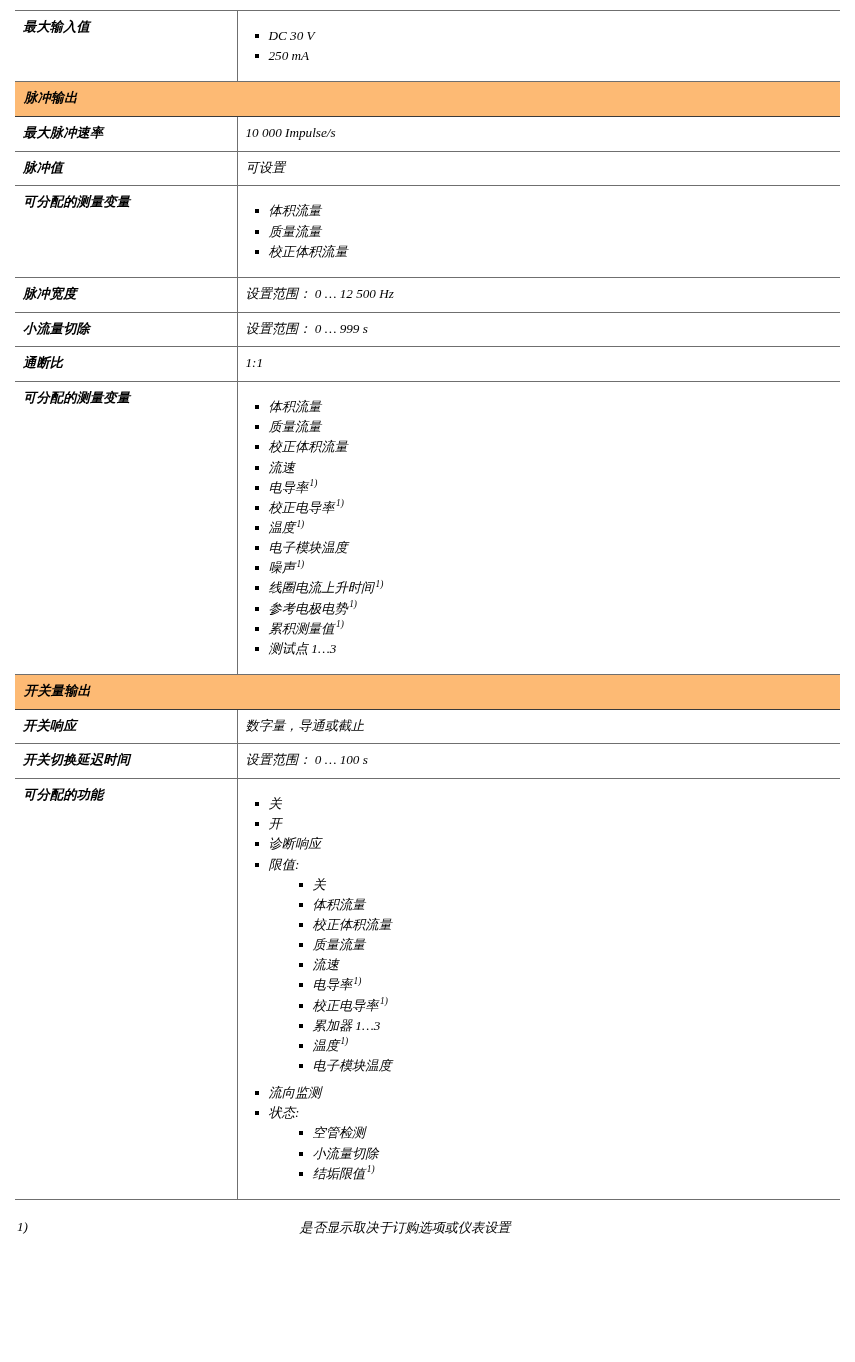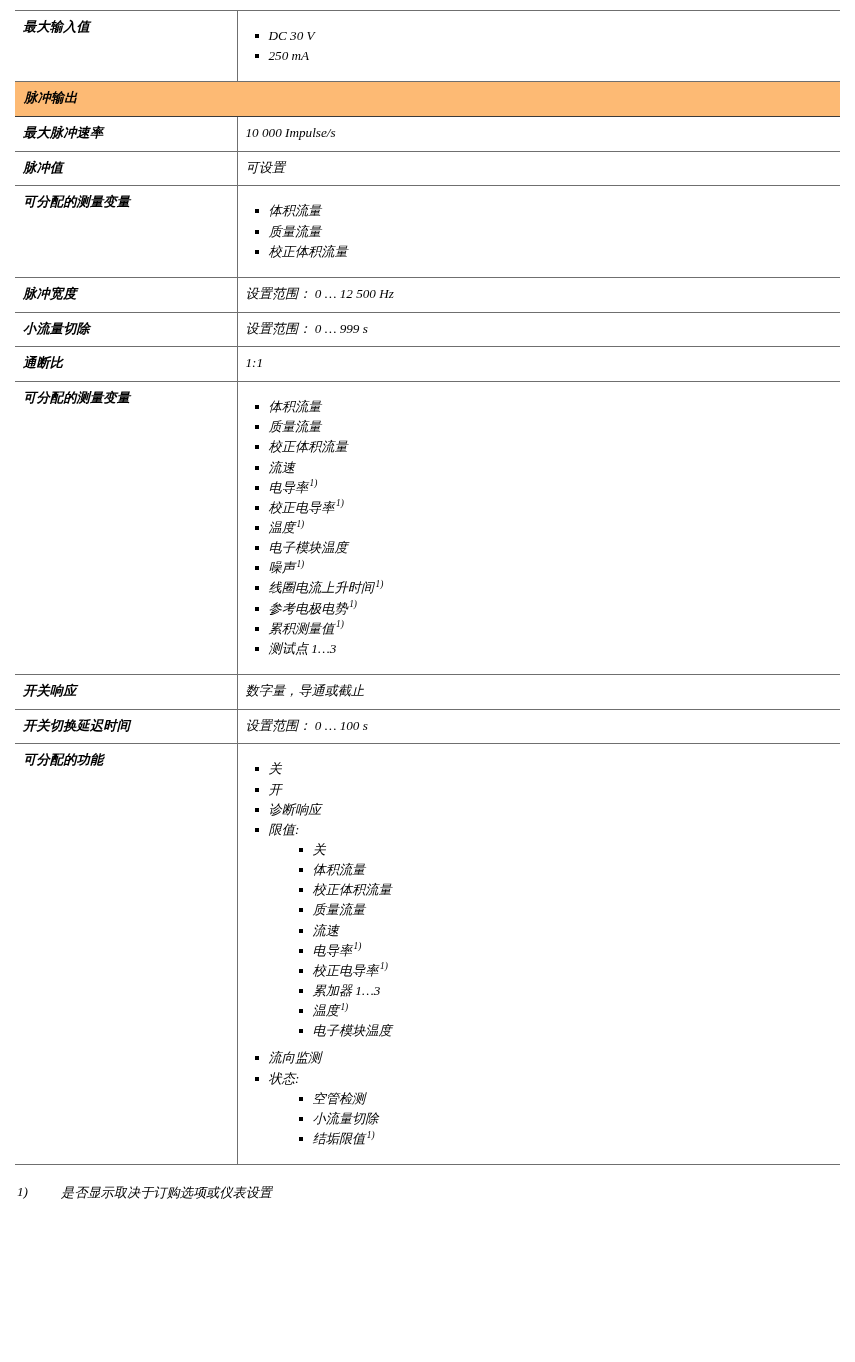--- a/index.html
+++ b/index.html
@@ -110,20 +110,21 @@
     align-items: flex-start;
   }
   .footnote .fn-marker {
     width: 46px;
     flex: 0 0 46px;
     padding-left: 2px;
     box-sizing: border-box;
   }
   .footnote .fn-text {
     flex: 1 1 auto;
+    text-align: center;
   }
 </style>
 </head>
 <body>
 
 <div class="page">
 
   <table class="spec">
     <colgroup>
       <col class="c-label">
@@ -184,20 +185,23 @@
               <li>校正电导率<sup class="fn">1)</sup></li>
               <li>温度<sup class="fn">1)</sup></li>
               <li>电子模块温度</li>
               <li>噪声<sup class="fn">1)</sup></li>
               <li>线圈电流上升时间<sup class="fn">1)</sup></li>
               <li>参考电极电势<sup class="fn">1)</sup></li>
               <li>累积测量值<sup class="fn">1)</sup></li>
               <li>测试点 1…3</li>
             </ul>
           </td>
+        </tr>
+        <tr class="section">
+          <td colspan="2">开关量输出</td>
         </tr>
         <tr>
           <td class="label">开关响应</td>
           <td class="value">数字量，导通或截止</td>
         </tr>
         <tr>
           <td class="label">开关切换延迟时间</td>
           <td class="value">设置范围： 0 … 100 s</td>
         </tr>
         <tr>

